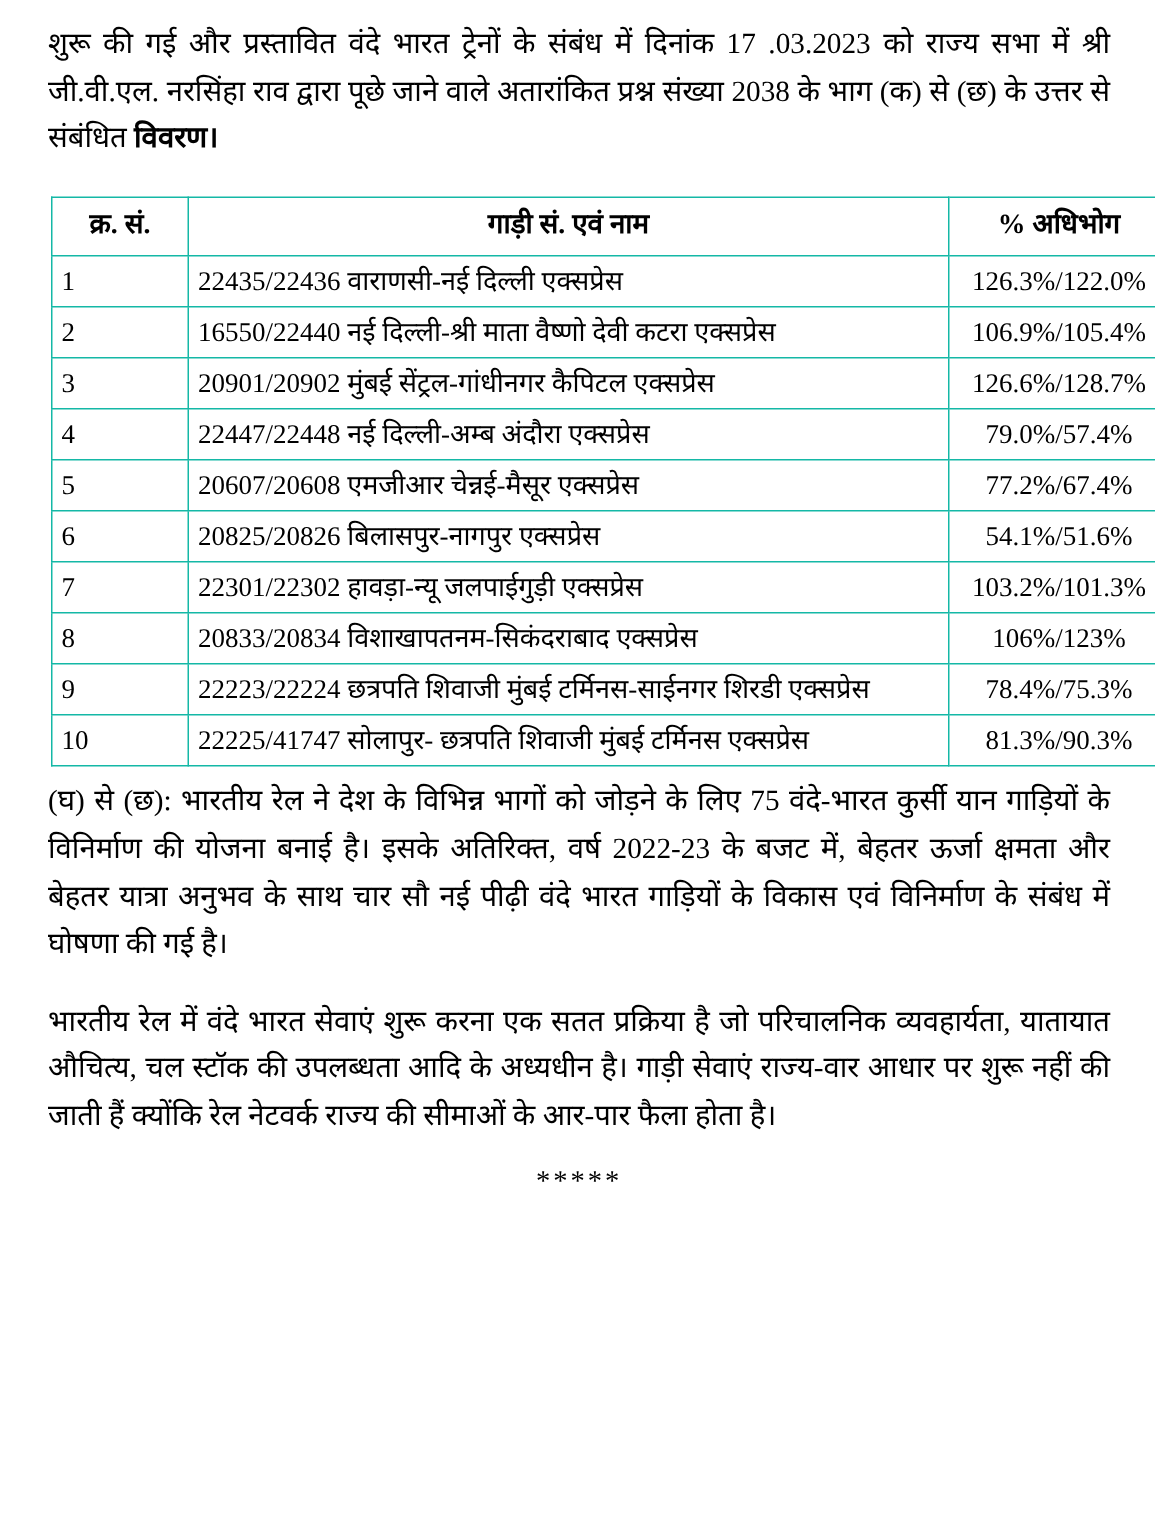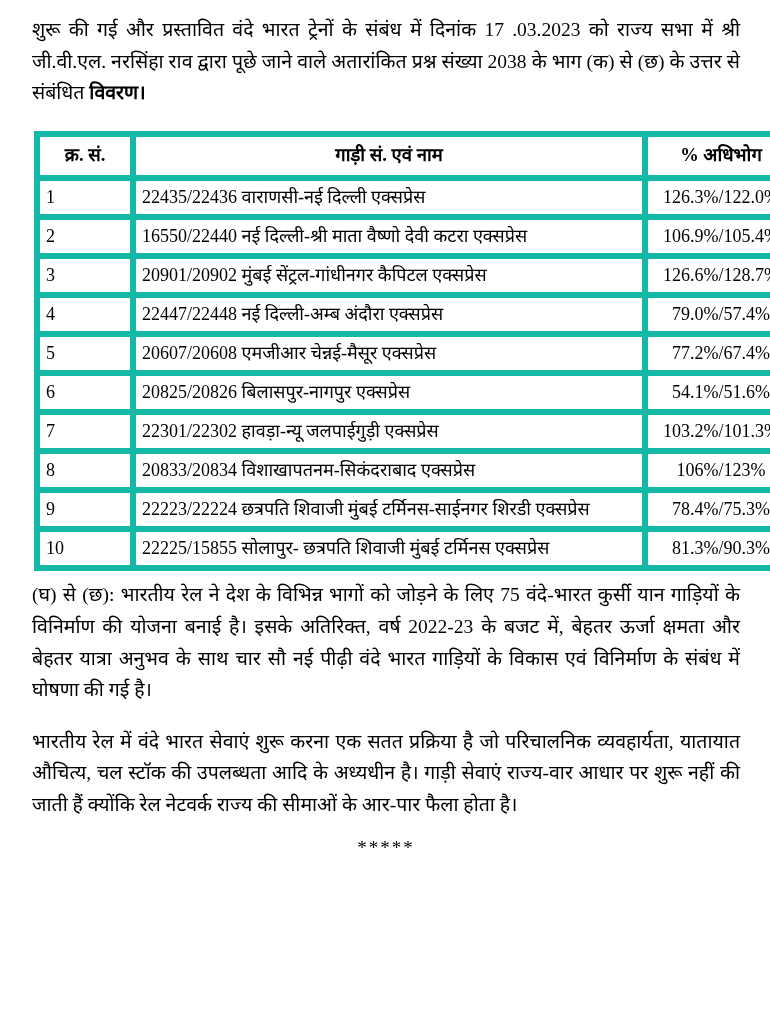--- a/index.html
+++ b/index.html
@@ -36,21 +36,21 @@
   .para-b {
     margin-bottom: 20px;
   }
   table.tbl {
     border-collapse: collapse;
     width: 706px;
     margin: 0 0 8px 2px;
     table-layout: fixed;
   }
   table.tbl td, table.tbl th {
-    border: 6px solid #14b8a6;
+    border: 1px solid #14b8a6;
     padding: 3px 6px 4px 6px;
     font-size: 18px;
     line-height: 1.45;
     vertical-align: top;
     font-weight: normal;
   }
   table.tbl th {
     text-align: center;
     font-weight: bold;
     font-size: 18.5px;
@@ -139,21 +139,21 @@
         <td class="col-name">20833/20834 विशाखापतनम-सिकंदराबाद एक्सप्रेस</td>
         <td class="col-occ">106%/123%</td>
       </tr>
       <tr>
         <td class="col-sn">9</td>
         <td class="col-name">22223/22224 छत्रपति शिवाजी मुंबई टर्मिनस-साईनगर शिरडी एक्सप्रेस</td>
         <td class="col-occ">78.4%/75.3%</td>
       </tr>
       <tr>
         <td class="col-sn">10</td>
-        <td class="col-name">22225/15855 सोलापुर- छत्रपति शिवाजी मुंबई टर्मिनस एक्सप्रेस</td>
+        <td class="col-name">22225/41747 सोलापुर- छत्रपति शिवाजी मुंबई टर्मिनस एक्सप्रेस</td>
         <td class="col-occ">81.3%/90.3%</td>
       </tr>
     </tbody>
   </table>
 
 
   <p class="para-b">(घ) से (छ): भारतीय रेल ने देश के विभिन्न भागों को जोड़ने के लिए 75 वंदे-भारत कुर्सी यान गाड़ियों के विनिर्माण की योजना बनाई है। इसके अतिरिक्त, वर्ष 2022-23 के बजट में, बेहतर ऊर्जा क्षमता और बेहतर यात्रा अनुभव के साथ चार सौ नई पीढ़ी वंदे भारत गाड़ियों के विकास एवं विनिर्माण के संबंध में घोषणा की गई है।</p>
 
   <p class="para-last">भारतीय रेल में वंदे भारत सेवाएं शुरू करना एक सतत प्रक्रिया है जो परिचालनिक व्यवहार्यता, यातायात औचित्य, चल स्टॉक की उपलब्धता आदि के अध्यधीन है। गाड़ी सेवाएं राज्य-वार आधार पर शुरू नहीं की जाती हैं क्योंकि रेल नेटवर्क राज्य की सीमाओं के आर-पार फैला होता है।</p>
 

